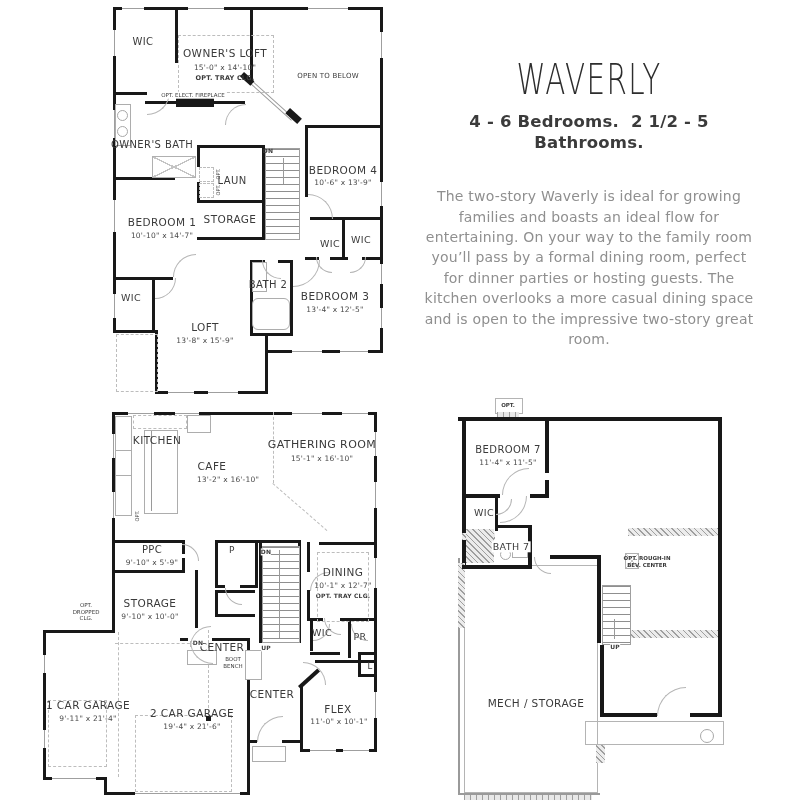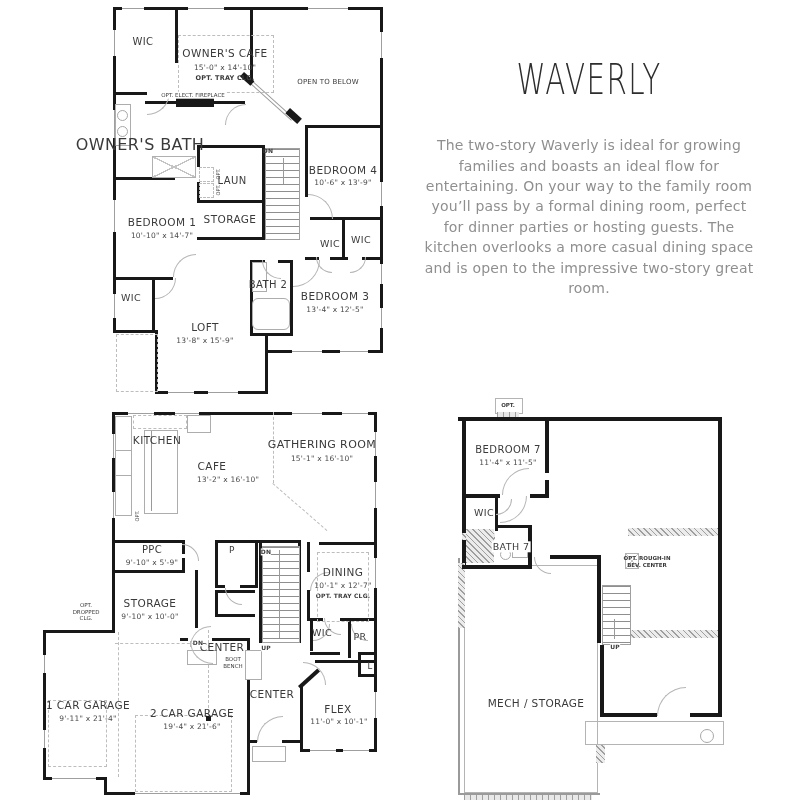--- a/index.html
+++ b/index.html
@@ -122,25 +122,25 @@
   <i class="arcTL" style="left:185px;top:100px;width:20px;height:20px"></i>
   <i class="arcTR" style="left:268px;top:190px;width:24px;height:24px"></i>
   <i class="arcTL" style="left:133px;top:250px;width:22px;height:22px"></i>
   <i class="arcBR" style="left:253px;top:256px;width:26px;height:26px"></i>
   <i class="arcBL" style="left:222px;top:256px;width:18px;height:18px"></i>
   <i class="arcBL" style="left:276px;top:253px;width:15px;height:15px"></i>
   <i class="arcBR" style="left:310px;top:253px;width:15px;height:15px"></i>
   <i class="arcBR" style="left:115px;top:274px;width:20px;height:20px"></i>
 
   <span class="lbl" style="left:103px;top:38px">WIC</span>
-  <span class="lbl" style="left:185px;top:49px;font-size:10.5px">OWNER'S CAFE</span>
+  <span class="lbl" style="left:185px;top:49px;font-size:10.5px">OWNER'S LOFT</span>
   <span class="lbl dim" style="left:185px;top:63px">15'-0" x 14'-10"</span>
   <span class="lbl sm b" style="left:185px;top:75px">OPT. TRAY CLG.</span>
-  <span class="lbl sm" style="left:288px;top:78px;font-size:7px">OPEN TO BELOW</span>
-  <span class="lbl" style="left:100px;top:141px;font-size:16px">OWNER'S BATH</span>
+  <span class="lbl sm" style="left:288px;top:72px;font-size:7px">OPEN TO BELOW</span>
+  <span class="lbl" style="left:112px;top:141px;font-size:10px">OWNER'S BATH</span>
   <span class="lbl xs" style="left:153px;top:91px;background:#fff;padding:0 1px">OPT. ELECT. FIREPLACE</span>
   <span class="lbl" style="left:192px;top:177px">LAUN</span>
   <span class="lbl rot xxs" style="left:178px;top:170px">OPT.</span>
   <span class="lbl rot xxs" style="left:178px;top:186px">OPT.</span>
   <span class="lbl sm b" style="left:228px;top:147px;font-size:6px">DN</span>
   <span class="lbl" style="left:303px;top:166px;font-size:10.5px">BEDROOM 4</span>
   <span class="lbl dim" style="left:303px;top:178px">10'-6" x 13'-9"</span>
   <span class="lbl" style="left:190px;top:215px;font-size:10.5px">STORAGE</span>
   <span class="lbl" style="left:122px;top:218px;font-size:10.5px">BEDROOM 1</span>
   <span class="lbl dim" style="left:122px;top:231px">10'-10" x 14'-7"</span>
@@ -344,15 +344,16 @@
   <span class="lbl" style="left:61px;top:154px;font-size:9.5px;background:#fff;padding:0 1px">BATH 7</span>
   <span class="lbl pre xs b" style="left:197px;top:169px">OPT. ROUGH-IN
 BEV. CENTER</span>
   <span class="lbl sm b" style="left:165px;top:254px;font-size:6px;background:#fff">UP</span>
   <span class="lbl" style="left:86px;top:310px;font-size:10.5px">MECH / STORAGE</span>
 </div>
 
 <div class="info">
   <div class="title">WAVERLY</div>
   <div class="stats">
+    <div>4 - 6 Bedrooms.&nbsp; 2 1/2 - 5 Bathrooms.</div>
   </div>
   <div class="desc">The two-story Waverly is ideal for growing families and boasts an ideal flow for entertaining. On your way to the family room you’ll pass by a formal dining room, perfect for dinner parties or hosting guests. The kitchen overlooks a more casual dining space and is open to the impressive two-story great room.</div>
 </div>
 
 </body></html>

